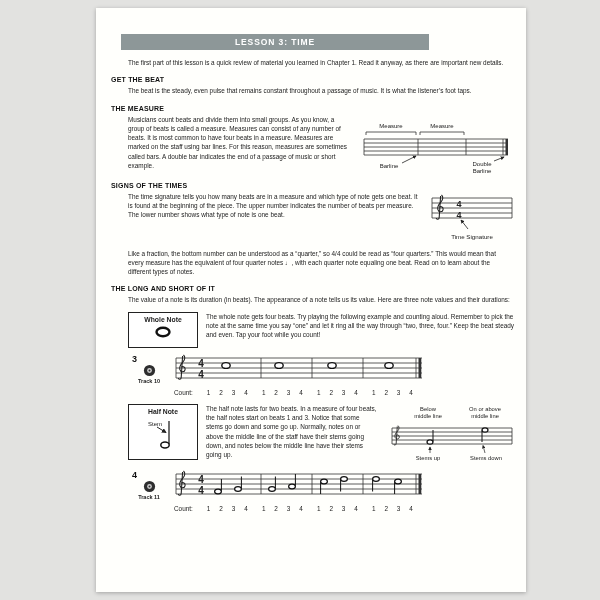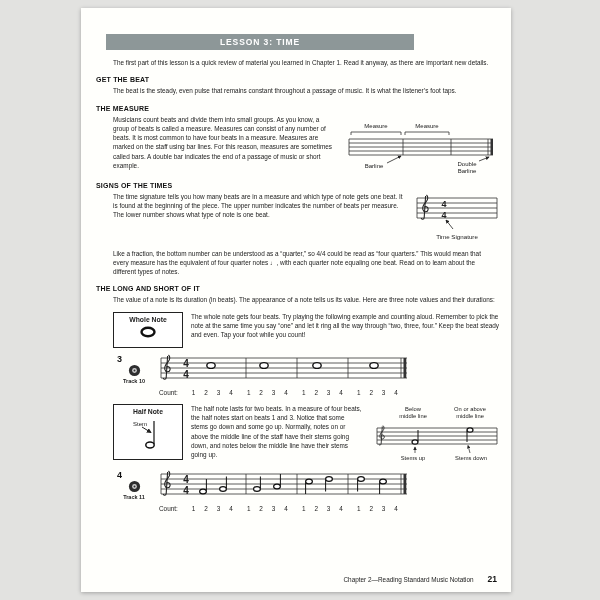--- a/index.html
+++ b/index.html
@@ -1,18 +1,18 @@
 <!DOCTYPE html>
 <html><head>
 <meta charset="utf-8">
 <style>
   html,body{margin:0;padding:0;}
   body{background:#e2e2e0;font-family:"Liberation Sans",sans-serif;}
   .canvas{position:relative;width:600px;height:600px;background:#e2e2e0;overflow:hidden;}
-  .page{position:absolute;left:81px;top:8px;width:430px;height:584px;background:#fffffc;
+  .page{position:absolute;left:96px;top:8px;width:430px;height:584px;background:#fffffc;
         box-shadow:0 1px 4px rgba(0,0,0,.28);box-sizing:border-box;color:#222;overflow:hidden;}
   .header-bar{margin:26px 14px 8px 25px;width:308px;height:16px;background:#8d9798;color:#fff;
         text-align:center;line-height:16px;font-size:8.5px;font-weight:bold;letter-spacing:.9px;}
   h3{margin:9px 14px 3px 15px;font-size:7px;font-weight:bold;color:#111;letter-spacing:.2px;}
   p{margin:0;}
   .para{font-size:6.4px;line-height:1.45;margin:0 14px 0 32px;color:#222;}
   .fig-row{display:flex;align-items:flex-start;margin-right:10px;}
   .fig-row .para{flex:1;margin-right:6px;}
   .fig{flex:none;}
   svg text{fill:#222;font-family:"Liberation Sans",sans-serif;}
@@ -242,19 +242,15 @@
             <ellipse cx="202" cy="9" rx="3.4" ry="2.4" fill="#fff" stroke="#111" stroke-width="1.2"></ellipse>
             <line x1="198.6" y1="9.8" x2="198.6" y2="21.5" stroke="#111" stroke-width="1"></line>
             <ellipse cx="224" cy="11.5" rx="3.4" ry="2.4" fill="#fff" stroke="#111" stroke-width="1.2"></ellipse>
             <line x1="220.6" y1="12.3" x2="220.6" y2="24" stroke="#111" stroke-width="1"></line>
           </g>
         </svg>
         <div class="count-row"><span class="label">Count:</span><span>1     2     3     4        1     2     3     4        1     2     3     4        1     2     3     4</span></div>
       </div>
     </div>
 
-    <div class="footer">
-      <span class="chapter">Chapter 2—Reading Standard Music Notation</span>
-      <span class="pagenum">21</span>
-    </div>
 
   </div>
 </div>
 
 </body></html>

